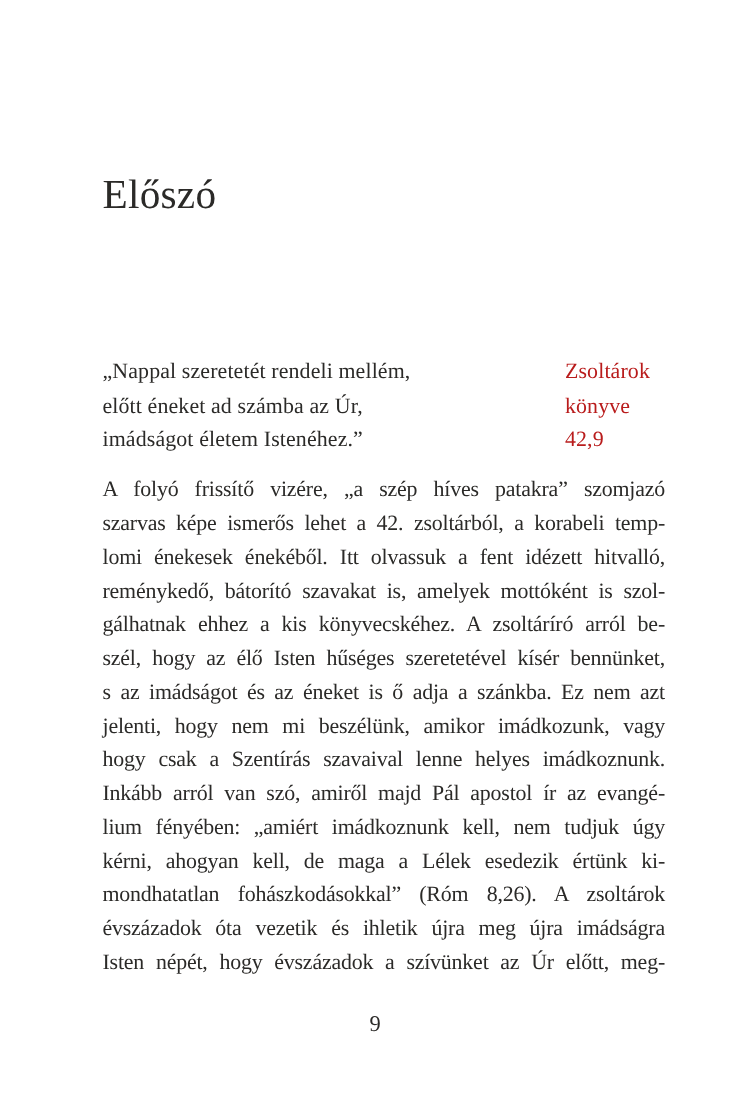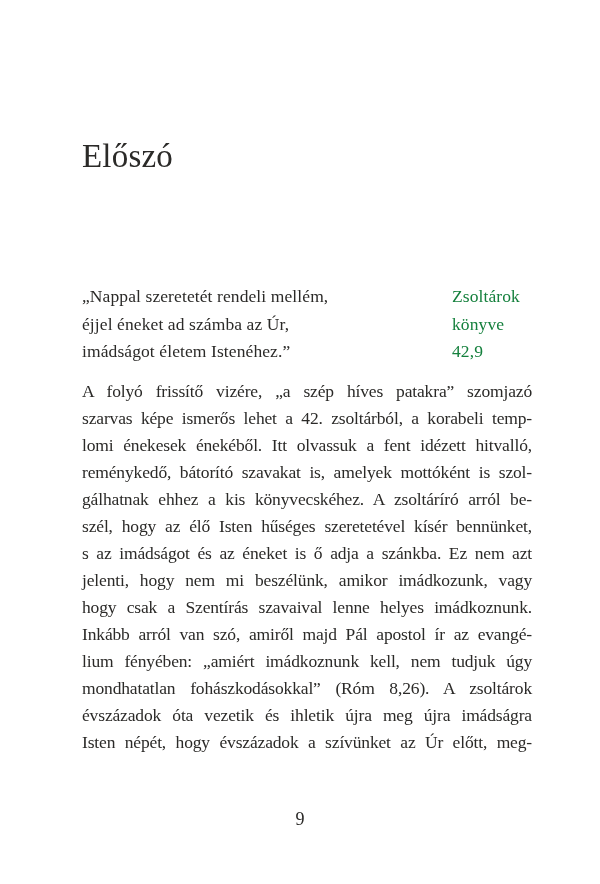--- a/index.html
+++ b/index.html
@@ -37,21 +37,21 @@
   .epigraph .quote-line {
     font-size: 17.5px;
     line-height: 27.5px;
     letter-spacing: 0.1px;
   }
   .citation {
     position: absolute;
     left: 370px;
     top: 0;
     width: 95px;
-    color: #15803d;
+    color: #b91c1c;
   }
   .citation .citation-line {
     font-size: 17.5px;
     line-height: 27.5px;
     letter-spacing: 0.1px;
   }
   .body-text {
     position: absolute;
     left: 82px;
     top: 378px;
@@ -80,21 +80,21 @@
 </head>
 <body>
 
 <div class="page">
 
   <h1 class="title">Előszó</h1>
 
   <div class="epigraph">
     <div class="quote">
       <div class="quote-line">„Nappal szeretetét rendeli mellém,</div>
-      <div class="quote-line">éjjel éneket ad számba az Úr,</div>
+      <div class="quote-line">előtt éneket ad számba az Úr,</div>
       <div class="quote-line">imádságot életem Istenéhez.”</div>
     </div>
     <div class="citation">
       <div class="citation-line">Zsoltárok</div>
       <div class="citation-line">könyve</div>
       <div class="citation-line">42,9</div>
     </div>
   </div>
 
   <div class="body-text">
@@ -102,20 +102,21 @@
     <div class="body-line">szarvas képe ismerős lehet a 42. zsoltárból, a korabeli temp-</div>
     <div class="body-line">lomi énekesek énekéből. Itt olvassuk a fent idézett hitvalló,</div>
     <div class="body-line">reménykedő, bátorító szavakat is, amelyek mottóként is szol-</div>
     <div class="body-line">gálhatnak ehhez a kis könyvecskéhez. A zsoltáríró arról be-</div>
     <div class="body-line">szél, hogy az élő Isten hűséges szeretetével kísér bennünket,</div>
     <div class="body-line">s az imádságot és az éneket is ő adja a szánkba. Ez nem azt</div>
     <div class="body-line">jelenti, hogy nem mi beszélünk, amikor imádkozunk, vagy</div>
     <div class="body-line">hogy csak a Szentírás szavaival lenne helyes imádkoznunk.</div>
     <div class="body-line">Inkább arról van szó, amiről majd Pál apostol ír az evangé-</div>
     <div class="body-line">lium fényében: „amiért imádkoznunk kell, nem tudjuk úgy</div>
+    <div class="body-line">kérni, ahogyan kell, de maga a Lélek esedezik értünk ki-</div>
     <div class="body-line">mondhatatlan fohászkodásokkal” (Róm 8,26). A zsoltárok</div>
     <div class="body-line">évszázadok óta vezetik és ihletik újra meg újra imádságra</div>
     <div class="body-line">Isten népét, hogy évszázadok a szívünket az Úr előtt, meg-</div>
   </div>
 
   <div class="page-number">9</div>
 
 </div>
 
 </body></html>

